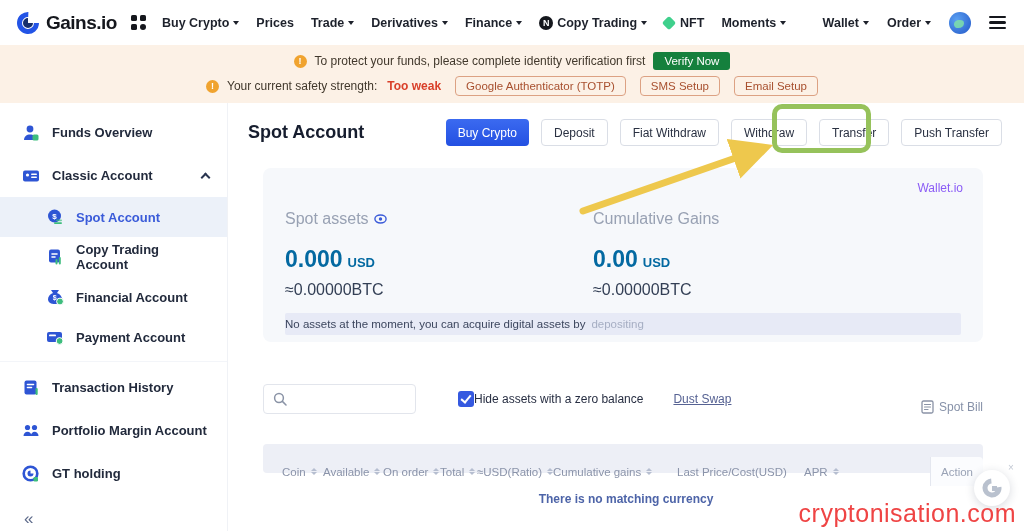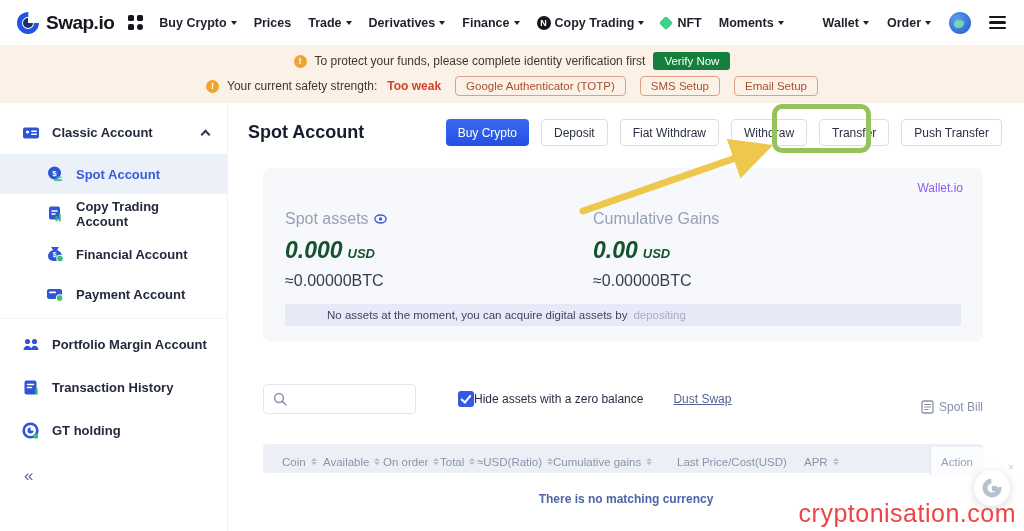--- a/index.html
+++ b/index.html
@@ -47,38 +47,38 @@
   .page-title { font-size:18px; font-weight:800; color:#161d2e; }
   .actions { display:flex; align-items:center; gap:12px; }
   .btn { height:27px; padding:0 12px; font-size:12px; border-radius:4px; border:1px solid #dadee6; background:#fff; color:#2a3142; cursor:pointer; white-space:nowrap; }
   .btn-primary { background:linear-gradient(180deg,#3b6af0,#2350e2); border:none; color:#fff; }
 
   .card { margin:22px 41px 0 35px; height:174px; background:#f6f8fb; border-radius:8px; position:relative; padding:42px 22px 0 22px; }
   .wallet-brand { position:absolute; top:13px; right:20px; font-size:12px; color:#8b5cf6; }
   .cols { display:flex; }
   .col1 { width:308px; }
   .stat-label { font-size:16px; color:#98a1b3; display:flex; align-items:center; gap:5px; }
-  .stat-value { margin-top:9px; font-size:23px; font-weight:700; color:#14532d;font-style:italic; }
+  .stat-value { margin-top:18px; font-size:23px; font-weight:700; color:#0369a1; }
   .stat-cur { font-size:13px; font-weight:700; margin-left:5px; }
   .stat-btc { margin-top:8px; font-size:16px; color:#333f55; }
-  .strip { margin-top:14px; height:22px; background:#e7eaf6; border-radius:2px; font-size:11.5px; color:#3c465e; display:flex; align-items:center; padding-left:42px; }
+  .strip { margin-top:14px; height:22px; background:#e7eaf6; border-radius:2px; font-size:11.5px; color:#3c465e; display:flex; align-items:center; }
   .strip-link { color:#a6aec3; margin-left:6px; cursor:pointer; }
 
   .tools { display:flex; align-items:center; margin:42px 41px 0 35px; }
   .search-box { width:153px; height:30px; border:1px solid #e2e5ec; border-radius:4px; background:#fff; display:flex; align-items:center; padding-left:9px; gap:6px; }
   .search-box input { border:none; outline:none; width:110px; font-size:12px; font-family:inherit; background:transparent; }
   .checkbox-wrap { display:flex; align-items:center; margin-left:42px; cursor:pointer; }
   .checkbox { width:16px; height:16px; border-radius:3px; background:#3559e0; position:relative; }
   .checkbox::after { content:""; position:absolute; left:5px; top:2.2px; width:4px; height:8px; border-right:2px solid #fff; border-bottom:2px solid #fff; transform:rotate(40deg); }
   .checkbox-label { font-size:12px; color:#272e42; }
   .dust-swap { font-size:12px; color:#566293; text-decoration:underline; margin-left:30px; cursor:pointer; }
   .spot-bill { margin-left:auto; display:flex; align-items:center; gap:5px; font-size:12px; color:#8691a8; cursor:pointer; align-self:flex-end; }
 
   .table-head { position:relative; margin:30px 41px 0 35px; height:29px; background:#edeff6; border-radius:4px; font-size:11.5px; color:#8b94aa; }
-  .th { position:absolute; top:3px; height:100%; display:flex; align-items:center; gap:3px; cursor:pointer; }
+  .th { position:absolute; top:13px; height:100%; display:flex; align-items:center; gap:3px; cursor:pointer; }
   .sort { display:inline-flex; flex-direction:column; gap:1.5px; margin-left:2px; }
   .sort::before { content:""; border-left:3px solid transparent; border-right:3px solid transparent; border-bottom:3.5px solid #b6bed0; }
   .sort::after { content:""; border-left:3px solid transparent; border-right:3px solid transparent; border-top:3.5px solid #b6bed0; }
   .th-action { right:0; width:53px; justify-content:center; background:#fbfcfe; border-left:1px solid #e4e7ef; border-radius:0 4px 4px 0; color:#9aa3b6; }
 
   .empty-msg { margin-top:19px; text-align:center; font-size:12px; font-weight:700; color:#4d64a8; }
 
   
   .overlay { position:absolute; pointer-events:none; }
   .green-box { left:772px; top:104px; width:99px; height:49px; border:5px solid #96c25b; border-radius:10px; z-index:5; }
@@ -89,21 +89,21 @@
 </style>
 </head>
 <body>
 
 <div class="topnav">
   <div class="brand">
     <svg width="24" height="24" viewBox="0 0 24 24">
       <circle cx="12" cy="12" r="8.5" fill="none" stroke="#2354e6" stroke-width="5" stroke-dasharray="40 14" stroke-dashoffset="-6" transform="rotate(-40 12 12)"></circle>
       <path d="M12 7 a5 5 0 1 0 5 5 L12 12 Z" fill="#17306e"></path>
     </svg>
-    <span class="brand-name">Swap.io</span>
+    <span class="brand-name">Gains.io</span>
   </div>
   <span class="grid-icon">
     <svg width="15" height="15" viewBox="0 0 15 15">
       <rect x="0" y="0" width="6" height="6" rx="1.6" fill="#15171d"></rect>
       <rect x="9" y="0" width="6" height="6" rx="1.6" fill="#15171d"></rect>
       <rect x="0" y="9" width="6" height="6" rx="1.6" fill="#15171d"></rect>
       <rect x="9" y="9" width="6" height="6" rx="3" fill="#15171d"></rect>
     </svg>
   </span>
   <div class="nav-items">
@@ -170,20 +170,28 @@
     <span class="too-weak">Too weak</span>
     <button class="btn-outline-warn">Google Authenticator (TOTP)</button>
     <button class="btn-outline-warn">SMS Setup</button>
     <button class="btn-outline-warn">Email Setup</button>
   </div>
 </div>
 
 <div class="app">
 
   <div class="sidebar">
+    <div class="side-item">
+      <svg class="sicon" viewBox="0 0 18 18">
+          <circle cx="8" cy="5" r="3.4" fill="#2e55d4"></circle>
+          <path d="M2 16c0-3.6 2.7-5.6 6-5.6s6 2 6 5.6Z" fill="#2e55d4"></path>
+          <rect x="10.5" y="10.5" width="6" height="6" rx="1.5" fill="#3dbd7d"></rect>
+        </svg>
+      <span>Funds Overview</span>
+    </div>
     <div class="side-group">
       <div class="side-item">
         <svg class="sicon" viewBox="0 0 18 18">
             <rect x="1" y="3.5" width="16" height="11" rx="2" fill="#2e55d4"></rect>
             <circle cx="5.5" cy="8" r="1.6" fill="#fff"></circle>
             <rect x="9" y="6.5" width="6" height="1.6" rx="0.8" fill="#fff"></rect>
             <rect x="9" y="9.5" width="6" height="1.6" rx="0.8" fill="#fff"></rect>
           </svg>
         <span>Classic Account</span>
         <i class="chev-up"></i>
@@ -215,37 +223,37 @@
         <span>Financial Account</span>
       </div>
       <div class="side-item side-sub">
         <svg class="sicon" viewBox="0 0 18 18">
             <rect x="1" y="4" width="15" height="10" rx="2" fill="#2e55d4"></rect>
             <rect x="3" y="6.5" width="7" height="1.8" rx="0.9" fill="#fff"></rect>
             <circle cx="13.6" cy="13" r="3.4" fill="#3dbd7d" stroke="#fff" stroke-width="1"></circle>
           </svg>
         <span>Payment Account</span>
       </div>
+    </div>
+    <div class="side-item">
+      <svg class="sicon" viewBox="0 0 18 18">
+          <rect x="2.5" y="1.5" width="12" height="14" rx="2" fill="#2e55d4"></rect>
+          <path d="M5.5 5.5h6M5.5 8.5h4" stroke="#fff" stroke-width="1.6" stroke-linecap="round"></path>
+          <rect x="13.5" y="9" width="2.2" height="7" rx="1.1" fill="#3dbd7d"></rect>
+        </svg>
+      <span>Transaction History</span>
     </div>
     <div class="side-item">
       <svg class="sicon" viewBox="0 0 18 18">
           <circle cx="5.5" cy="5.5" r="2.6" fill="#2e55d4"></circle>
           <circle cx="12.5" cy="5.5" r="2.6" fill="#2e55d4"></circle>
           <path d="M1.5 14c0-2.6 1.8-4.2 4-4.2s4 1.6 4 4.2Z" fill="#2e55d4"></path>
           <path d="M8.7 14c.3-2.2 1.9-4.2 3.8-4.2 2.2 0 4 1.6 4 4.2Z" fill="#2e55d4"></path>
         </svg>
       <span>Portfolio Margin Account</span>
-    </div>
-    <div class="side-item">
-      <svg class="sicon" viewBox="0 0 18 18">
-          <rect x="2.5" y="1.5" width="12" height="14" rx="2" fill="#2e55d4"></rect>
-          <path d="M5.5 5.5h6M5.5 8.5h4" stroke="#fff" stroke-width="1.6" stroke-linecap="round"></path>
-          <rect x="13.5" y="9" width="2.2" height="7" rx="1.1" fill="#3dbd7d"></rect>
-        </svg>
-      <span>Transaction History</span>
     </div>
     <div class="side-item">
       <svg class="sicon" viewBox="0 0 18 18">
           <circle cx="8.5" cy="8.5" r="6.8" fill="none" stroke="#2e55d4" stroke-width="2.6"></circle>
           <path d="M8.5 5.5a3 3 0 1 0 3 3h-3Z" fill="#2e55d4"></path>
           <rect x="11.5" y="12" width="4.5" height="4.5" rx="1.2" fill="#3dbd7d"></rect>
         </svg>
       <span>GT holding</span>
     </div>
     <div class="collapse-btn">«</div>

